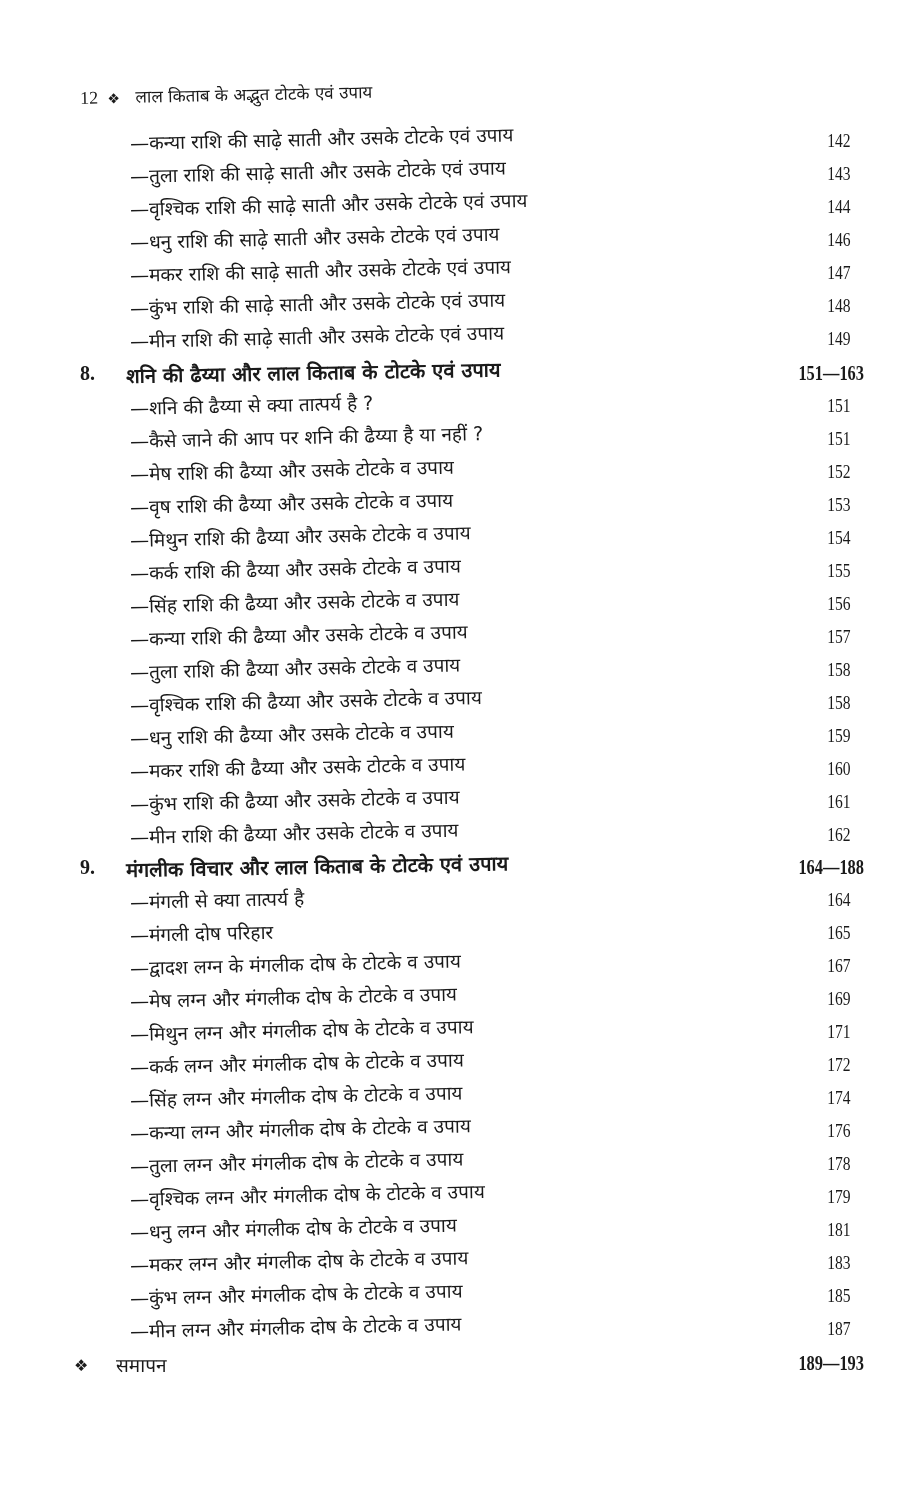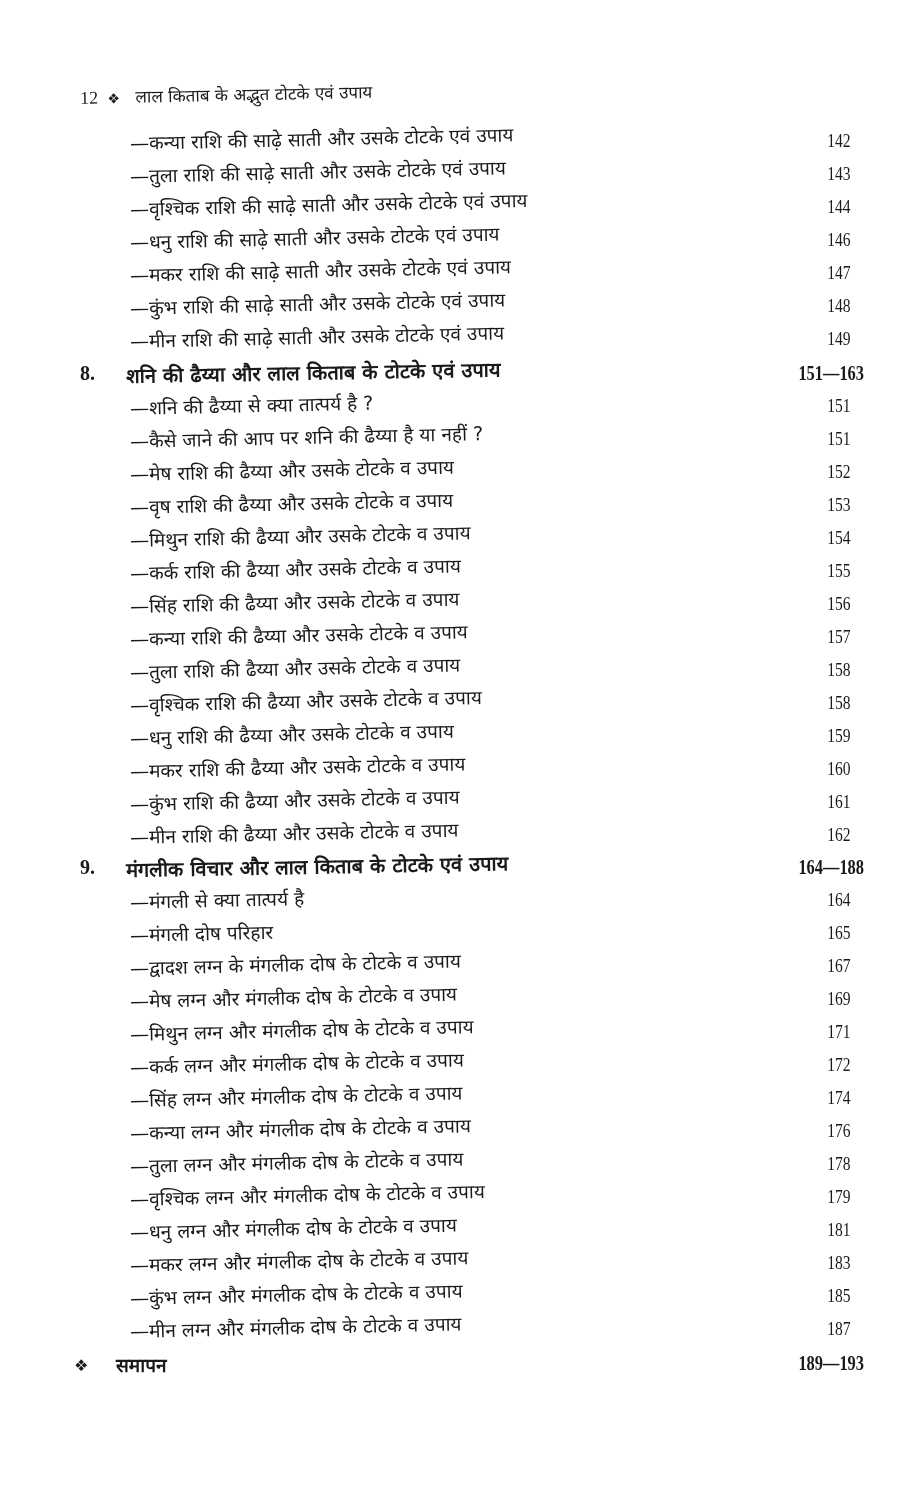--- a/index.html
+++ b/index.html
@@ -87,21 +87,21 @@
       right: 38px;
     }
     .row.final .num {
       left: 74px;
       font-size: 16px;
       font-weight: normal;
       top: 4px;
     }
     .row.final .title {
       left: 116px;
-      font-weight: bold;
+      font-weight: normal;
       transform: none;
     }
     .row.final .page-no {
       right: 38px;
       font-weight: bold;
       font-size: 20px;
     }
   </style>
 </head>
 <body>

